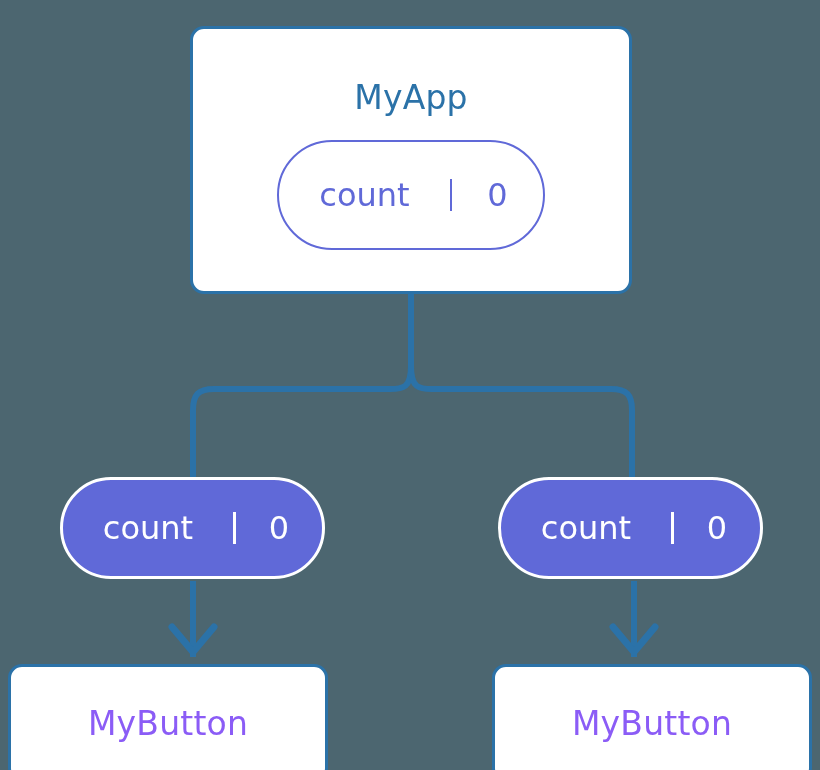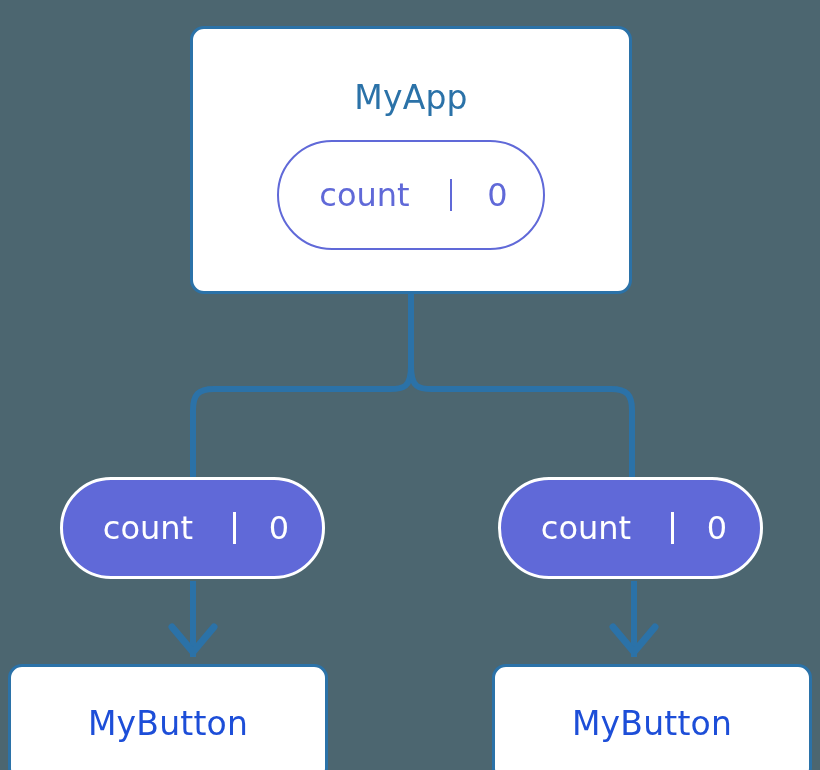--- a/index.html
+++ b/index.html
@@ -130,21 +130,21 @@
     justify-content: center;
   }
   #right-button-box {
     left: 492px;
     top: 650px;
     width: 320px;
     height: 118px;
     justify-content: center;
   }
   .button-title {
-    color: #1d4ed8;
+    color: #8b5cf6;
     font-size: 33px;
     line-height: 1;
     letter-spacing: 0.2px;
   }
 </style>
 </head>
 <body>
 
 <div id="stage">
 

